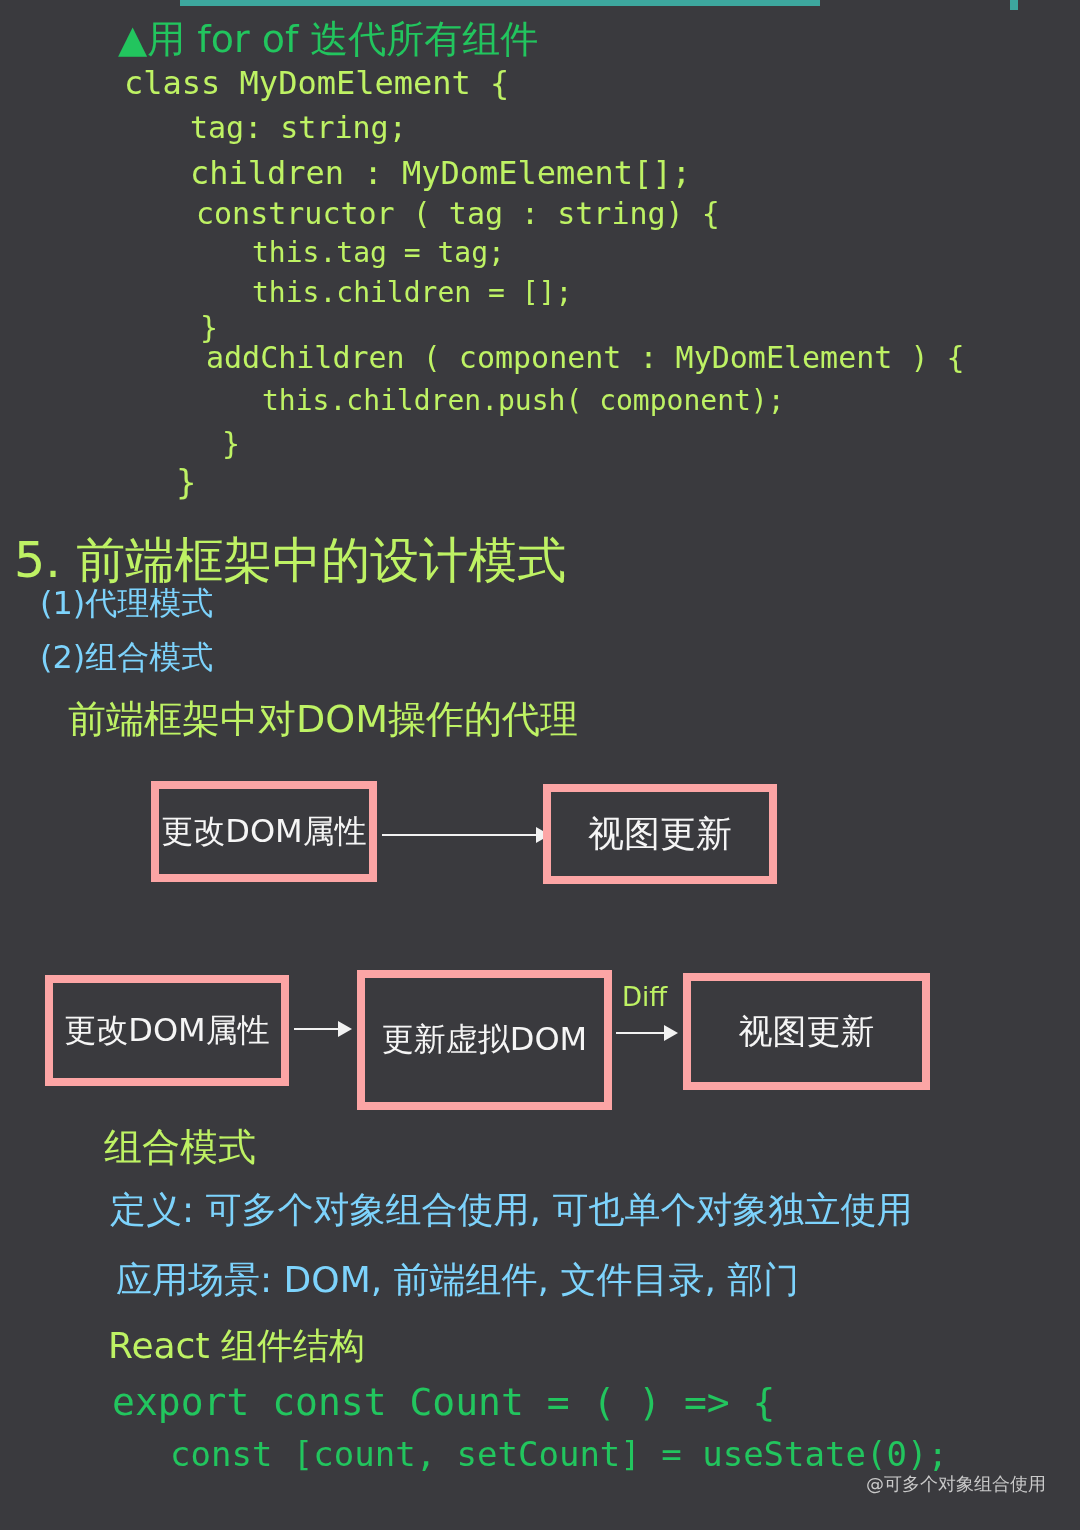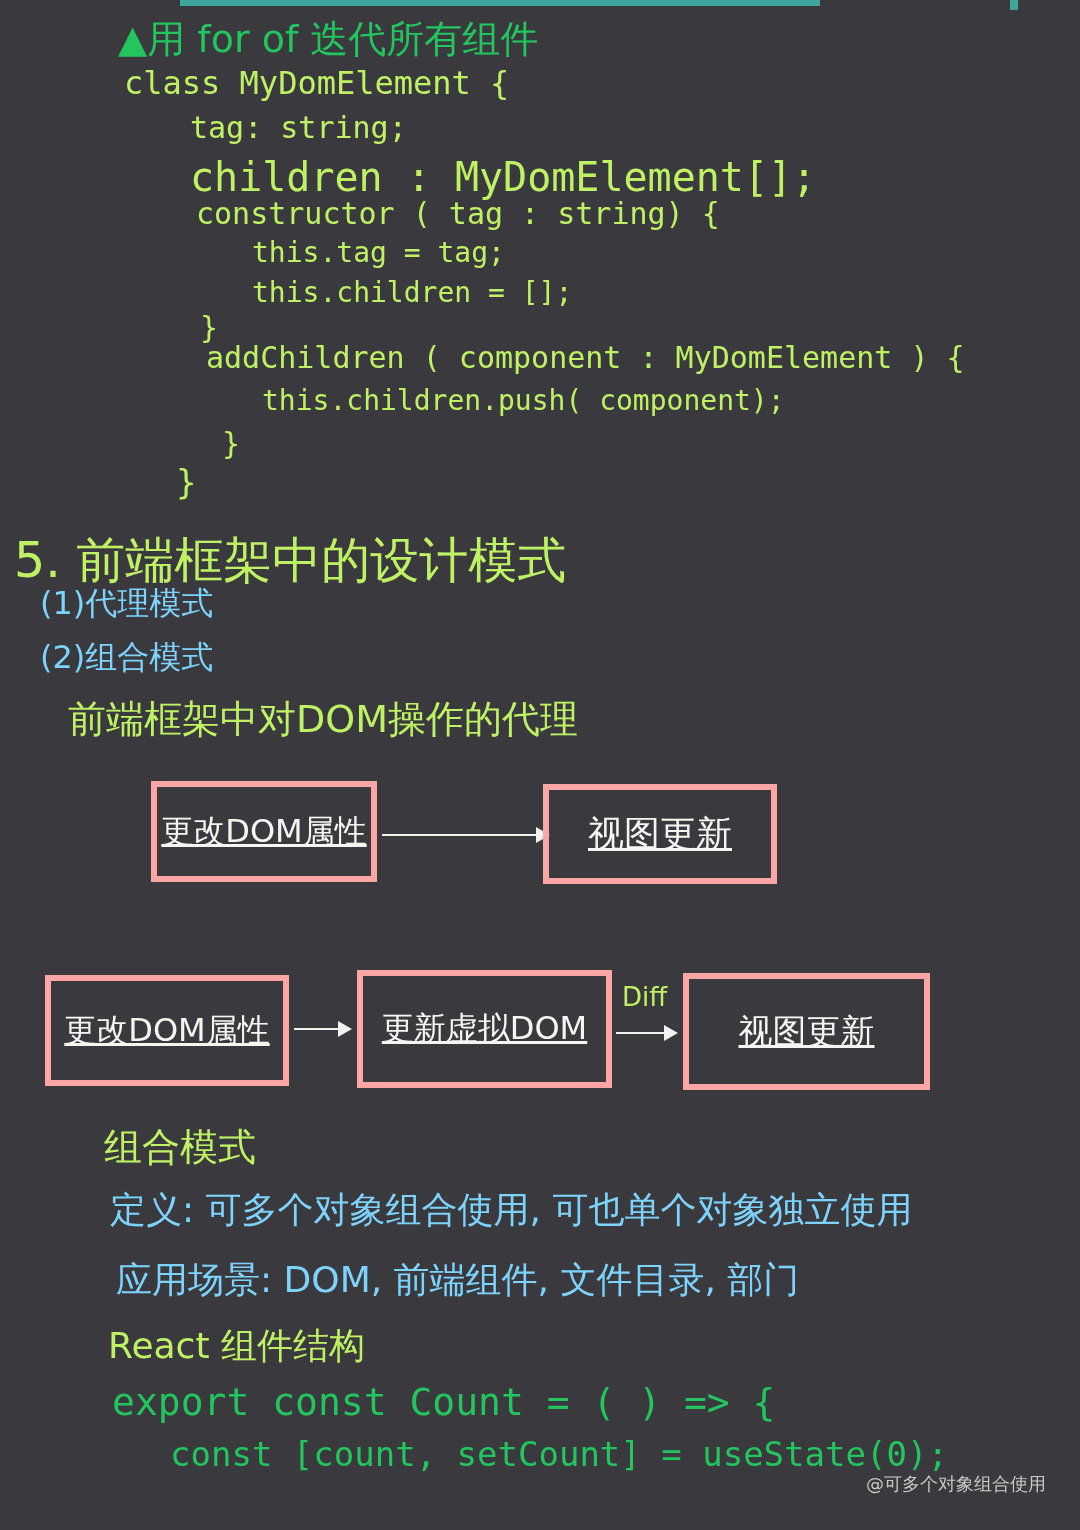--- a/index.html
+++ b/index.html
@@ -3,40 +3,40 @@
 <meta charset="utf-8">
 <style>
   html,body{margin:0;padding:0;}
   body{width:1080px;height:1530px;background:#3a3a3e;position:relative;overflow:hidden;
        font-family:"DejaVu Sans","Liberation Sans",sans-serif;color:#f4f4f4;}
   .t{position:absolute;white-space:nowrap;}
   .w{color:#bef264;}
   .y{color:#22c55e;}
   .c{color:#7dd3fc;}
   .code{font-family:"DejaVu Sans Mono","Liberation Mono",monospace;}
-  .box{position:absolute;border:6px solid #fca5a5;box-sizing:border-box;display:flex;align-items:center;justify-content:center;font-size:32px;color:#f5f5f5;text-decoration:underline;}
+  .box{position:absolute;border:8px solid #fca5a5;box-sizing:border-box;display:flex;align-items:center;justify-content:center;font-size:32px;color:#f5f5f5;}
   .arrow{position:absolute;height:2px;background:#f2f2f2;}
   .arrow::after{content:"";position:absolute;right:-2px;top:-7px;border-left:14px solid #f2f2f2;border-top:8px solid transparent;border-bottom:8px solid transparent;}
   .topline{position:absolute;top:0;left:0;width:1080px;height:8px;}
   .topline span{position:absolute;top:0;height:6px;background:#3fd6c7;opacity:.7;}
   .watermark{position:absolute;right:34px;top:1472px;font-size:18px;color:#c9c9c9;}
 </style>
 </head>
 <body>
 
 <div class="topline">
   <span style="left:180px;width:640px;"></span>
   <span style="left:1010px;width:8px;height:10px;"></span>
 </div>
 
 <div class="t y" style="left:118px;top:14px;font-size:38px;">▲用 for of 迭代所有组件</div>
 
 <div class="t w code" style="left:124px;top:64px;font-size:32px;">class  MyDomElement {</div>
 <div class="t w code" style="left:190px;top:110px;font-size:30px;">tag: string;</div>
-<div class="t w code" style="left:190px;top:154px;font-size:40px;text-align:right;">children : MyDomElement[];</div>
+<div class="t w code" style="left:190px;top:154px;font-size:32px;text-align:right;">children : MyDomElement[];</div>
 <div class="t w code" style="left:196px;top:196px;font-size:30px;">constructor ( tag : string) {</div>
 <div class="t w code" style="left:252px;top:236px;font-size:28px;">this.tag = tag;</div>
 <div class="t w code" style="left:252px;top:276px;font-size:28px;">this.children = [];</div>
 <div class="t w code" style="left:200px;top:310px;font-size:30px;">}</div>
 <div class="t w code" style="left:206px;top:340px;font-size:30px;">addChildren ( component : MyDomElement ) {</div>
 <div class="t w code" style="left:262px;top:384px;font-size:28px;">this.children.push( component);</div>
 <div class="t w code" style="left:222px;top:426px;font-size:30px;">}</div>
 <div class="t w code" style="left:176px;top:462px;font-size:34px;">}</div>
 
 <div class="t w" style="left:14px;top:528px;font-size:49px;">5. 前端框架中的设计模式</div>
@@ -44,21 +44,21 @@
 <div class="t c" style="left:40px;top:636px;font-size:32px;">(2)组合模式</div>
 
 <div class="t w" style="left:68px;top:694px;font-size:38px;">前端框架中对DOM操作的代理</div>
 
 <div class="box" style="left:151px;top:781px;width:226px;height:101px;">更改DOM属性</div>
 <div class="arrow" style="left:382px;top:834px;width:166px;"></div>
 <div class="box" style="left:543px;top:784px;width:234px;height:100px;font-size:36px;">视图更新</div>
 
 <div class="box" style="left:45px;top:975px;width:244px;height:111px;">更改DOM属性</div>
 <div class="arrow" style="left:294px;top:1028px;width:56px;"></div>
-<div class="box" style="left:357px;top:970px;width:255px;height:118px;">更新虚拟DOM</div>
+<div class="box" style="left:357px;top:970px;width:255px;height:140px;">更新虚拟DOM</div>
 <div class="t w" style="left:622px;top:982px;font-size:26px;">Diff</div>
 <div class="arrow" style="left:616px;top:1032px;width:60px;"></div>
 <div class="box" style="left:683px;top:973px;width:247px;height:117px;font-size:34px;">视图更新</div>
 
 <div class="t w" style="left:104px;top:1122px;font-size:38px;">组合模式</div>
 <div class="t c" style="left:110px;top:1186px;font-size:36px;">定义: 可多个对象组合使用, 可也单个对象独立使用</div>
 <div class="t c" style="left:116px;top:1256px;font-size:36px;">应用场景: DOM, 前端组件, 文件目录, 部门</div>
 <div class="t w" style="left:108px;top:1322px;font-size:36px;">React 组件结构</div>
 <div class="t y code" style="left:112px;top:1380px;font-size:38px;">export  const  Count = ( ) =&gt; {</div>
 <div class="t y code" style="left:170px;top:1434px;font-size:34px;">const  [count, setCount] = useState(0);</div>

